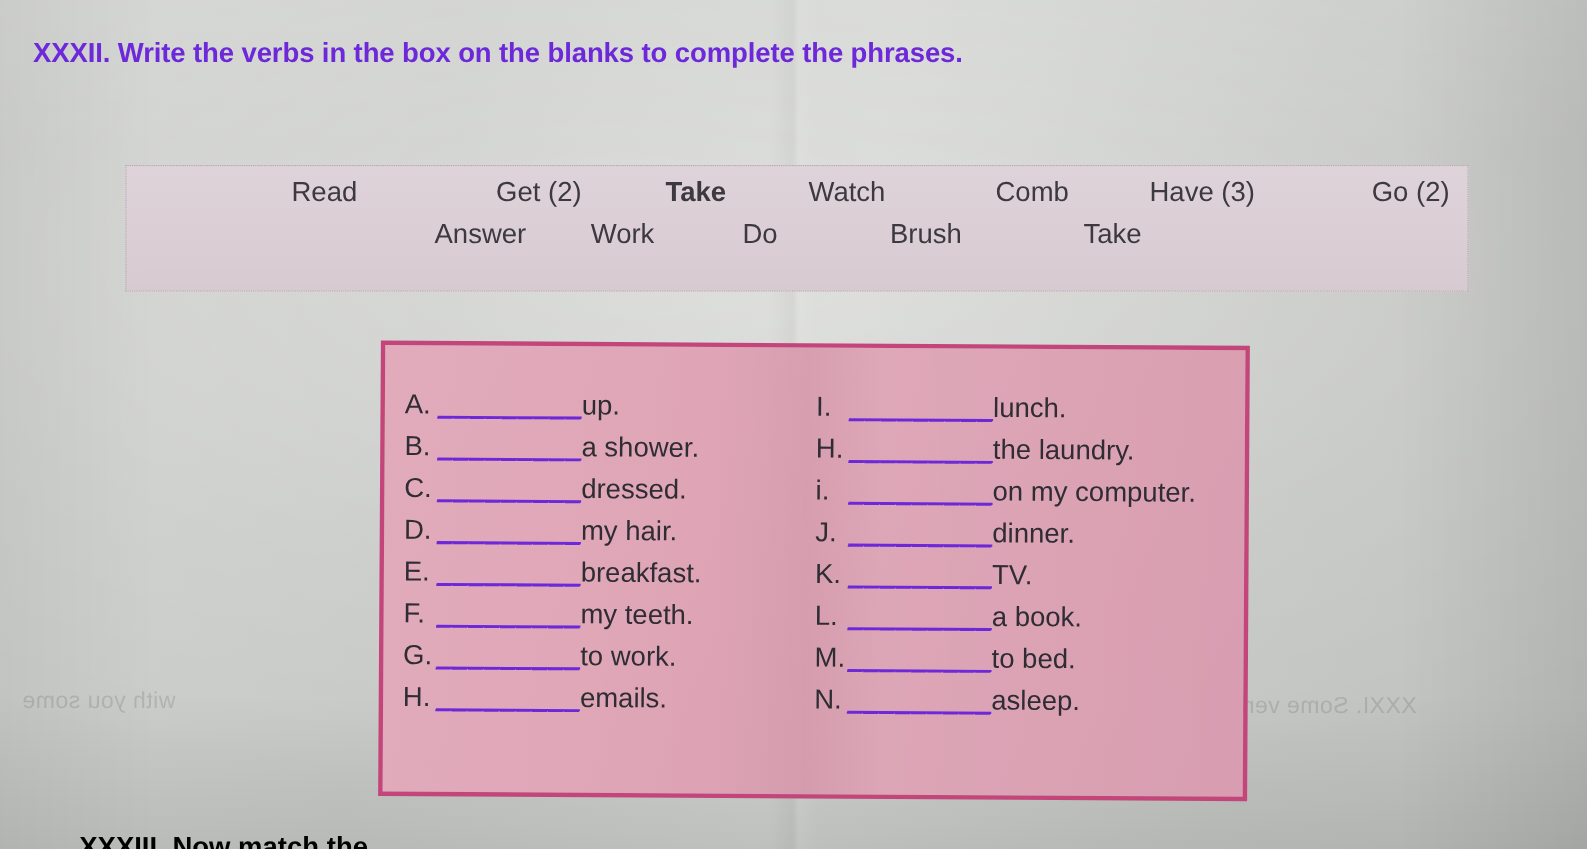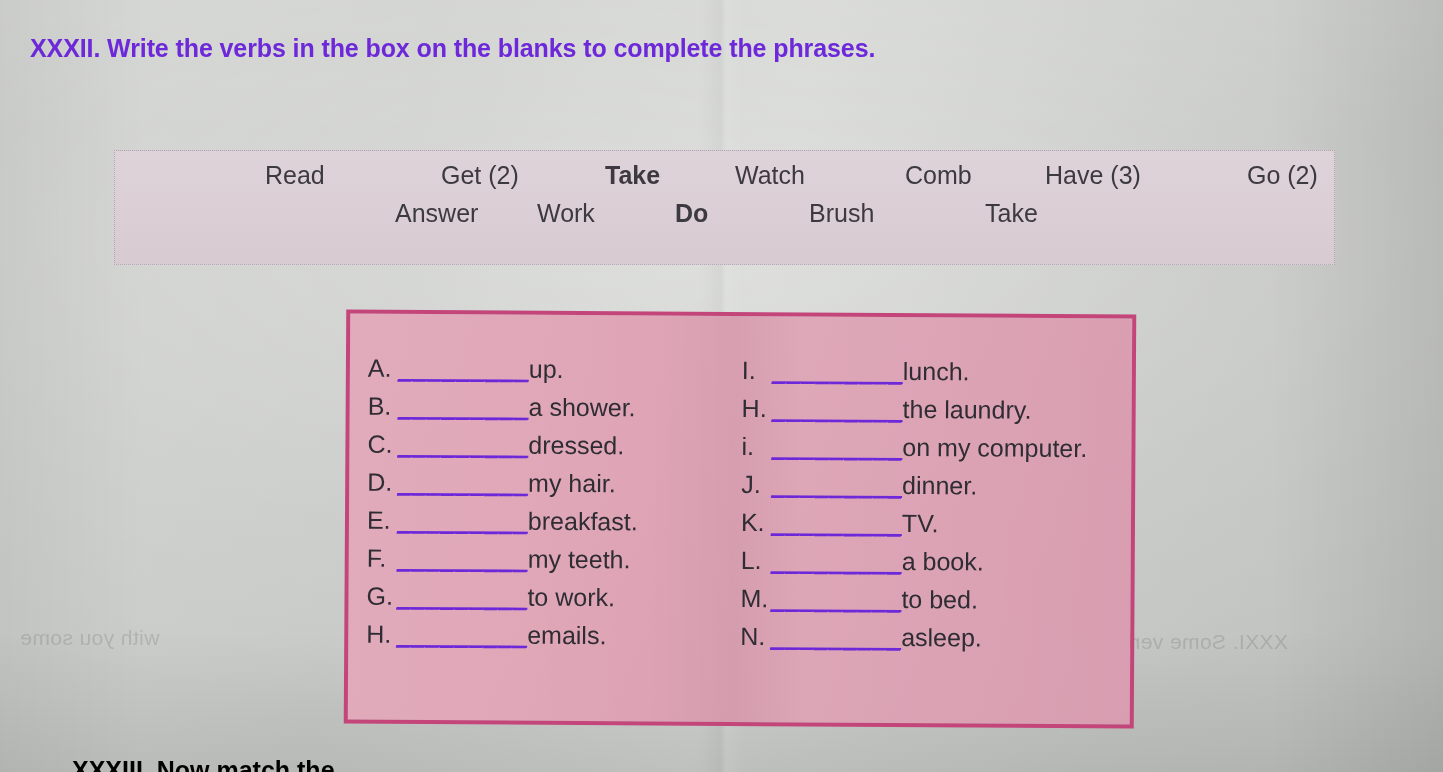--- a/index.html
+++ b/index.html
@@ -173,31 +173,31 @@
 
 <div class="showthrough" style="left:20px; top:626px; font-size:21px;">with you some</div>
 <div class="showthrough" style="left:1110px; top:630px; font-size:21px;">XXXI. Some verbs</div>
 <div class="showthrough" style="left:760px; top:672px; font-size:19px;">of the sentence and then frequency</div>
 
 <div class="heading">XXXII.  Write the verbs in the box on the blanks to complete the phrases.</div>
 
 <div class="wordbank">
   <div class="wordbank-row row1">
     <span class="w" style="left:150px;">Read</span>
-    <span class="w" style="left:326px;text-align:center;">Get (2)</span>
+    <span class="w" style="left:336px;text-align:center;">Get (2)</span>
     <span class="w" style="left:490px;font-weight:bold;">Take</span>
     <span class="w" style="left:620px;">Watch</span>
     <span class="w" style="left:790px;">Comb</span>
     <span class="w" style="left:930px;">Have (3)</span>
     <span class="w" style="left:1132px;">Go (2)</span>
   </div>
   <div class="wordbank-row row2">
     <span class="w" style="left:280px;">Answer</span>
     <span class="w" style="left:422px;">Work</span>
-    <span class="w" style="left:560px;font-weight:bold;">Do</span>
+    <span class="w" style="left:560px;">Do</span>
     <span class="w" style="left:694px;">Brush</span>
     <span class="w" style="left:870px;">Take</span>
   </div>
 </div>
 
 <div class="panel-wrap">
   <div class="panel"></div>
 
   <div class="col col-left">
     <div class="item">

